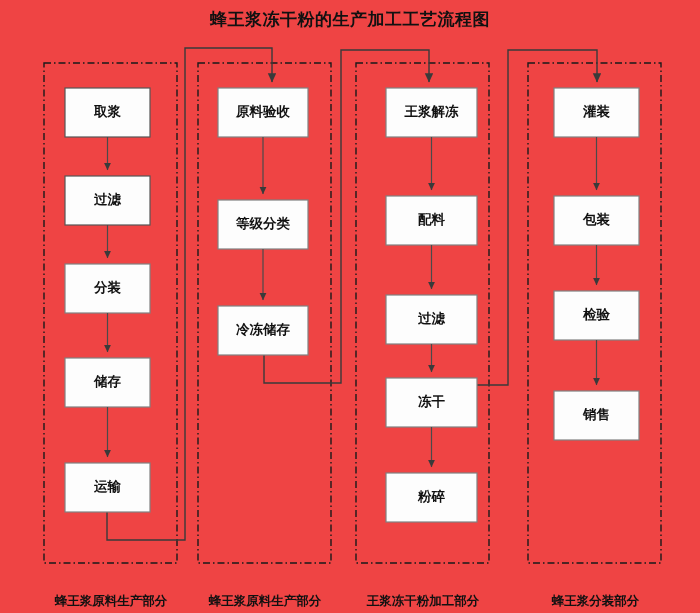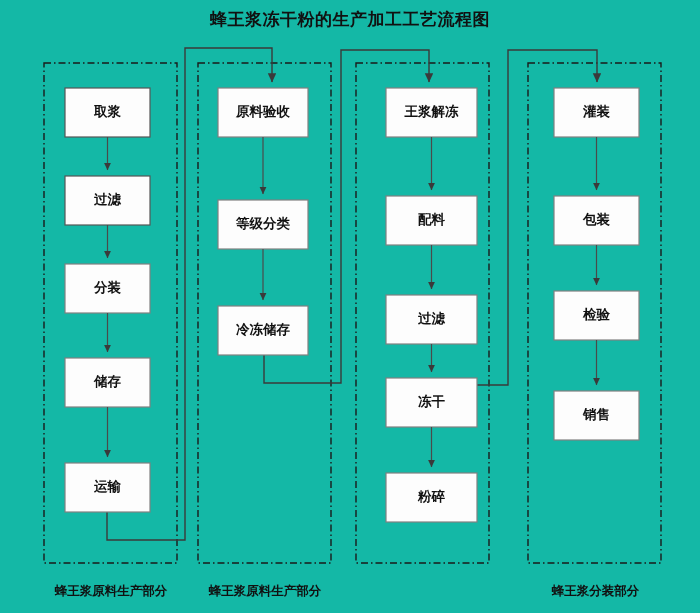--- a/index.html
+++ b/index.html
@@ -11,21 +11,21 @@
     width: 700px;
     height: 613px;
     font-family: "Liberation Sans", "DejaVu Sans", sans-serif;
     position: relative;
     overflow: hidden;
   }
   #root {
     position: relative;
     width: 700px;
     height: 613px;
-    background: #14b8a6;
+    background: #ef4444;
   }
   .title {
     position: absolute;
     left: 0;
     top: 8px;
     width: 700px;
     text-align: center;
     font-size: 17px;
     font-weight: bold;
     color: #111111;
@@ -72,20 +72,21 @@
     stroke-width: 1.2;
   }
   .group-caption {
     position: absolute;
     font-family: "Liberation Serif", "DejaVu Serif", serif;
     font-size: 12.5px;
     font-weight: bold;
     color: #111111;
     text-align: center;
     white-space: nowrap;
+    margin-top: 10px;
   }
 </style>
 </head>
 <body>
 
 <div id="root">
 
   <div class="title">蜂王浆冻干粉的生产加工工艺流程图</div>
 
   <svg class="flow" viewBox="0 0 700 613">
@@ -200,15 +201,16 @@
     <path class="conn-thin" d="M596.5,340 L596.5,385" marker-end="url(#arrow)"></path>
 
     <g>
       <rect class="node-box" x="554" y="391" width="85" height="49"></rect>
       <text class="node-label" x="596.5" y="416">销售</text>
     </g>
   </svg>
 
   <div class="group-caption" style="left:11px; top:583px; width:200px;">蜂王浆原料生产部分</div>
   <div class="group-caption" style="left:165px; top:583px; width:200px;">蜂王浆原料生产部分</div>
+  <div class="group-caption" style="left:323px; top:583px; width:200px;">王浆冻干粉加工部分</div>
   <div class="group-caption" style="left:507px; top:583px; width:177px;font-family:Liberation Mono, monospace;">蜂王浆分装部分</div>
 
 </div>
 
 </body></html>

